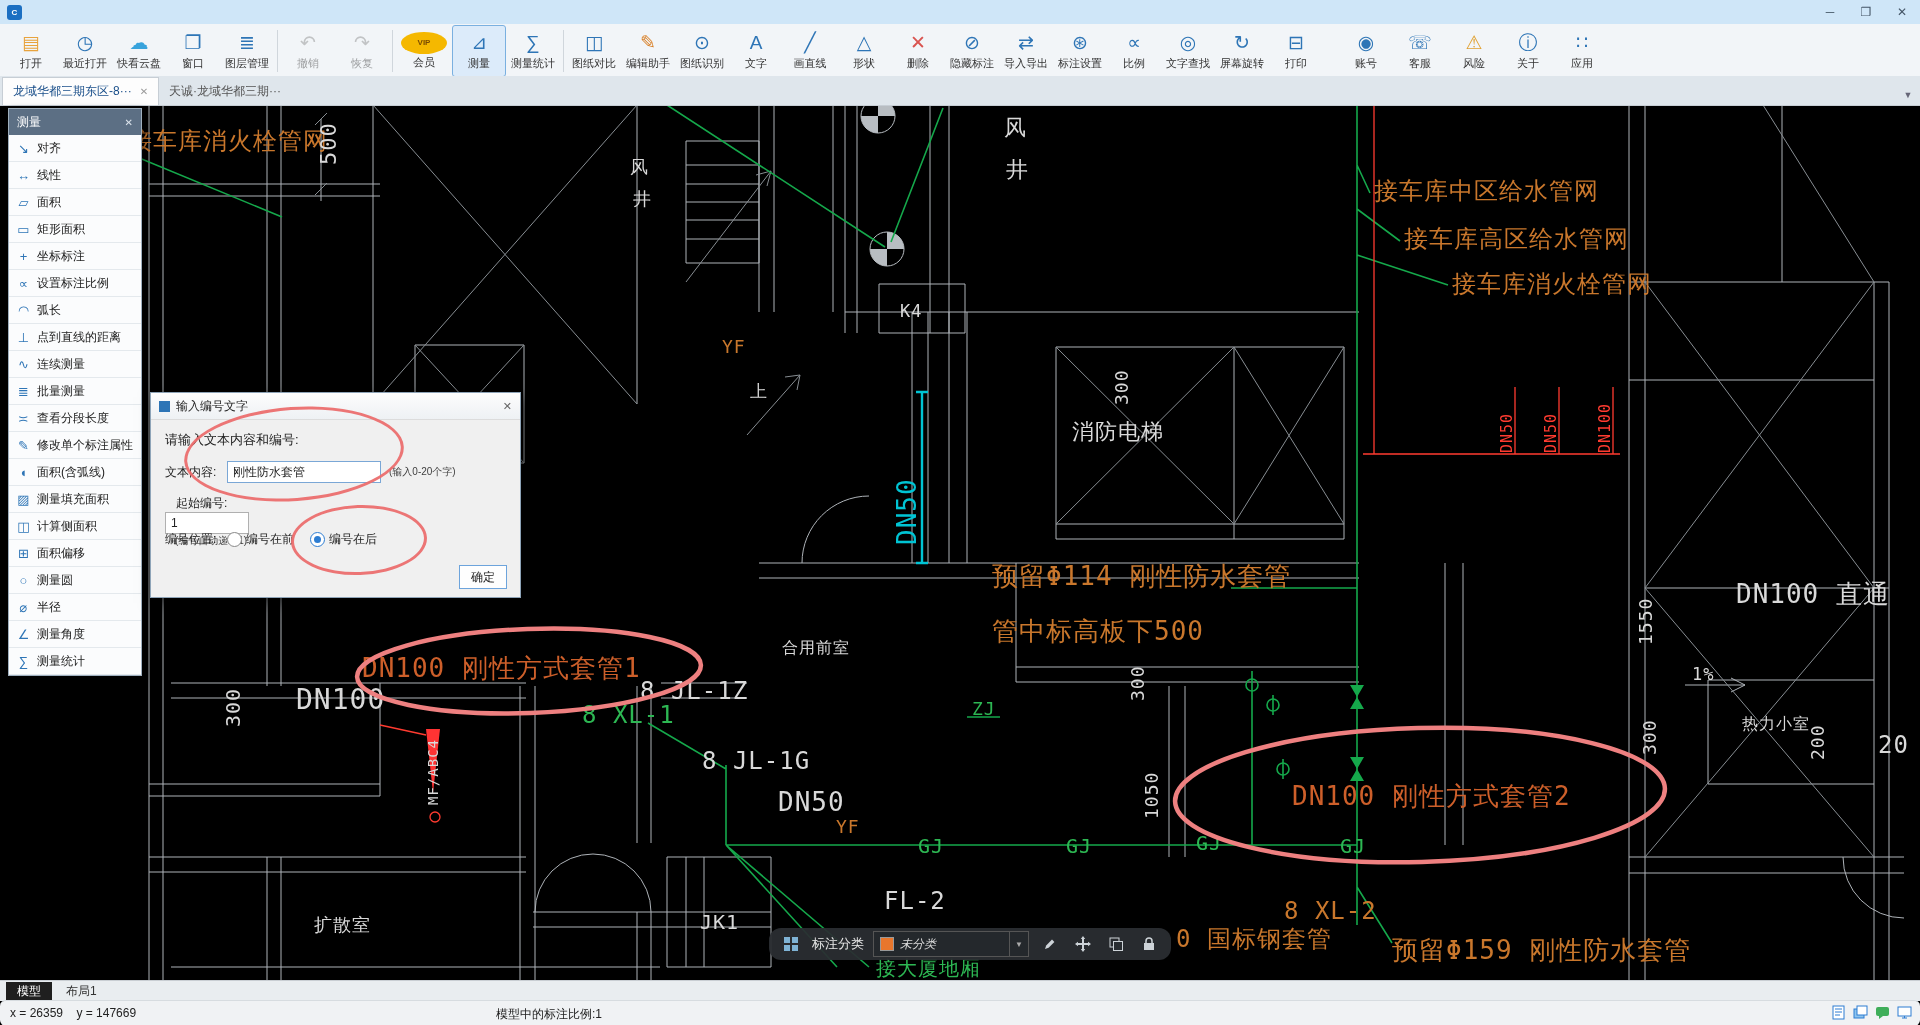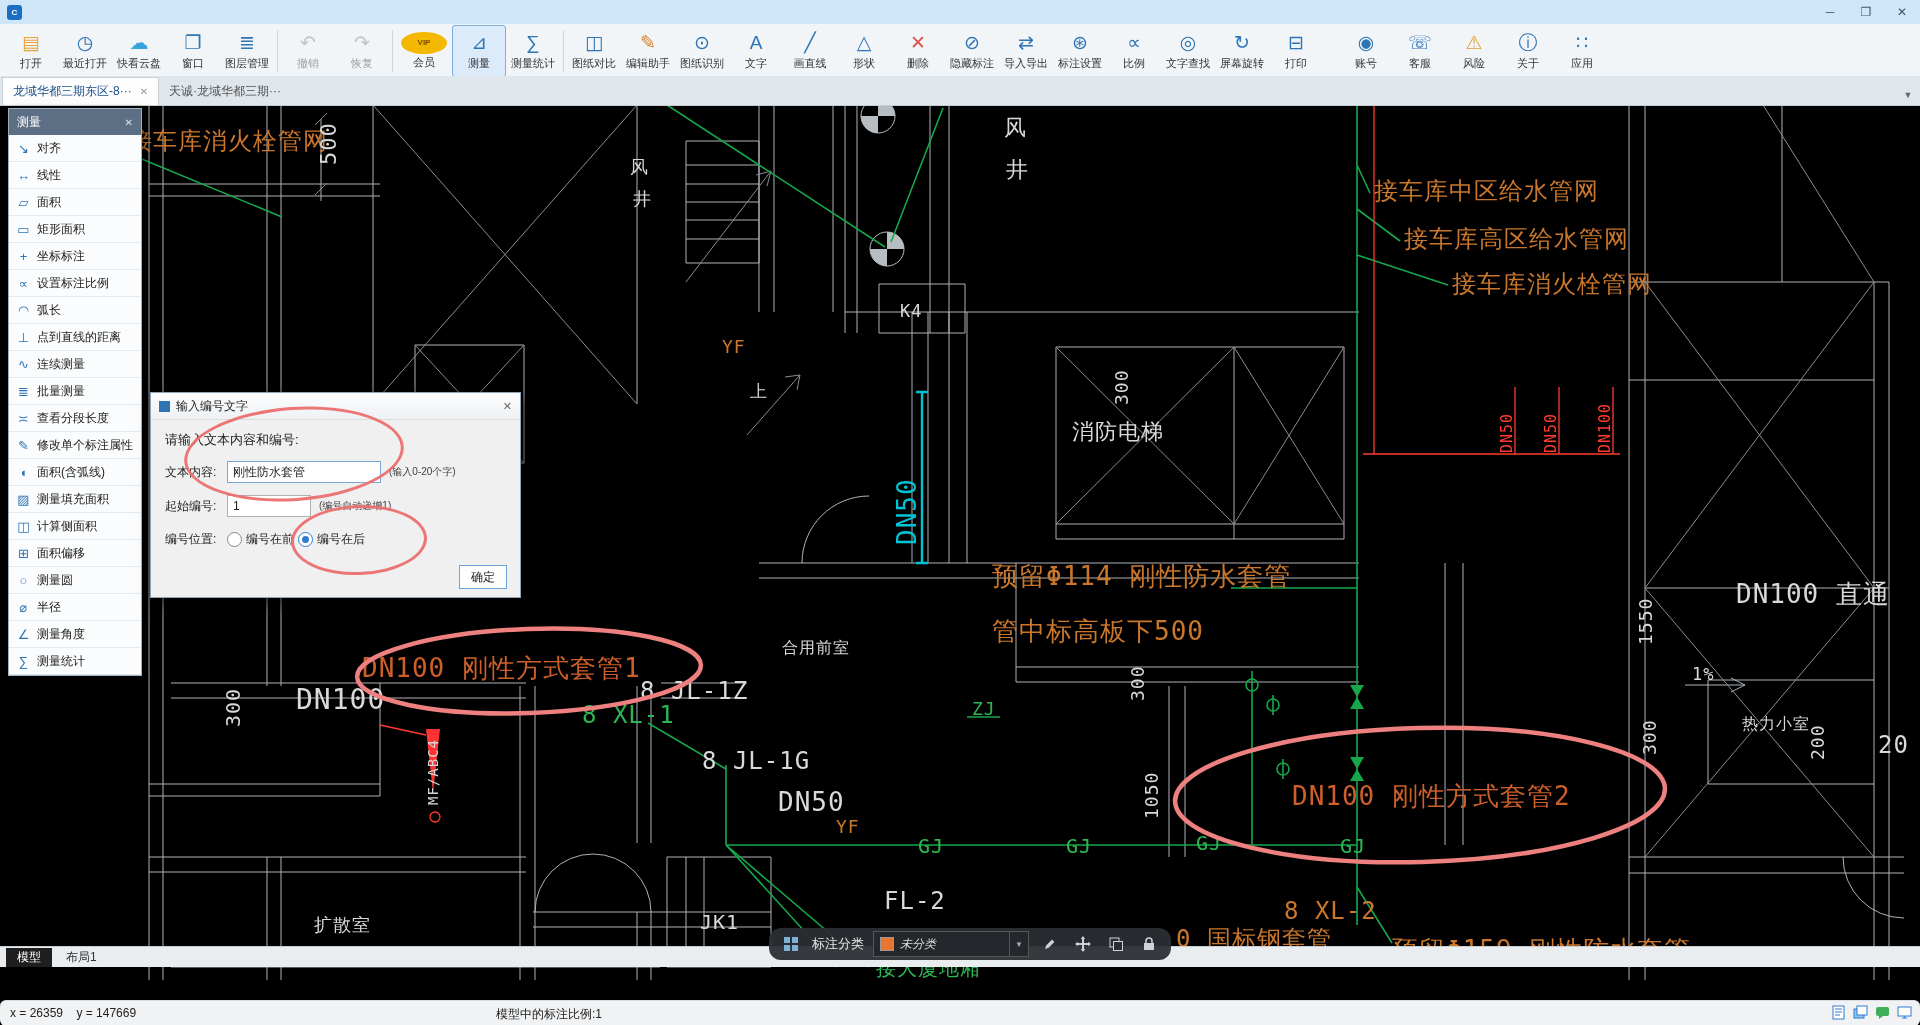--- a/index.html
+++ b/index.html
@@ -69,21 +69,21 @@
   .dlg-input{height:20px;border:1px solid #b0b0b0;background:#fff;font-size:12px;padding:0 5px;
              font-family:inherit;color:#222;}
   .dlg-input.main{width:142px;border-color:#7aa7d6;}
   .dlg-input.num{width:72px;}
   .dlg-hint{color:#404040;margin-left:8px;font-size:10px;white-space:nowrap;}
   .radio{width:13px;height:13px;border:1px solid #8a8a8a;border-radius:50%;background:#fff;
          display:inline-flex;align-items:center;justify-content:center;margin-right:4px;flex:none;}
   .radio .rdot{width:7px;height:7px;border-radius:50%;background:transparent;}
   .radio.sel{border-color:#2d7dd2;}
   .radio.sel .rdot{background:#2d7dd2;}
-  .rlab{margin-right:4px;color:#222;}
+  .rlab{margin-right:16px;color:#222;}
   .ok-btn{position:absolute;left:308px;top:172px;width:46px;height:22px;background:#fefefe;
           border:1px solid #6da4dc;display:flex;align-items:center;justify-content:center;
           font-size:12px;color:#222;}
   .red-ellipse{position:absolute;border:3px solid rgba(235,110,110,.95);border-radius:50%;
                pointer-events:none;z-index:5;}
   #dlg-e1{left:33px;top:14px;width:214px;height:88px;transform:rotate(-4deg);}
   #dlg-e2{left:140px;top:112px;width:130px;height:64px;transform:rotate(-2deg);}
 
   
   .cbar{position:absolute;left:769px;top:928px;height:32px;background:rgba(42,46,50,.94);
@@ -91,21 +91,21 @@
   .cbar-label{color:#e8e8e8;font-size:13px;white-space:nowrap;}
   .cbar-dd{width:148px;height:24px;background:#24282c;border:1px solid #555;display:flex;
            align-items:center;padding:0 0 0 6px;gap:6px;font-style:italic;}
   .dd-swatch{width:12px;height:12px;background:#e8762c;border:1px solid #999;flex:none;}
   .dd-text{color:#ddd;font-size:12px;flex:1;}
   .dd-caret{color:#aaa;font-size:8px;border-left:1px solid #555;height:100%;width:18px;
             display:flex;align-items:center;justify-content:center;}
   .cbar-btn{width:24px;height:24px;display:flex;align-items:center;justify-content:center;}
 
   
-  .sheetbar{position:absolute;top:946px;left:0;right:0;height:20px;background:#e9edf0;
+  .sheetbar{position:absolute;top:980px;left:0;right:0;height:20px;background:#e9edf0;
             border-top:1px solid #c9ced3;display:flex;align-items:center;padding-left:6px;gap:3px;
             font-size:12px;z-index:50;}
   .sheet-tab{padding:1px 11px;}
   .sheet-tab.active{background:#1f1f1f;color:#fff;}
   .sheet-tab.inactive{color:#333;}
   .statusbar{position:absolute;top:1000px;left:0;right:0;height:25px;background:#f0f2f4;
              border-top:1px solid #d7dce0;font-size:12px;color:#222;z-index:50;border-radius:6px;}
   .coords{position:absolute;left:10px;top:5px;white-space:pre;}
   .scale-info{position:absolute;left:496px;top:5px;}
   .status-icons{position:absolute;right:8px;top:4px;display:flex;gap:7px;align-items:center;}
@@ -449,21 +449,21 @@
     <span class="dicon"></span>
     <span>输入编号文字</span>
     <span class="dialog-close">✕</span>
   </div>
   <div class="dlg-prompt">请输入文本内容和编号:</div>
   <div class="dlg-row" style="top:68px;">
     <span class="dlg-label">文本内容:</span>
     <input class="dlg-input main" value="刚性防水套管" style="">
     <span class="dlg-hint">(输入0-20个字)</span>
   </div>
-  <div class="dlg-row" style="top:102px;">
+  <div class="dlg-row" style="top:102px;flex-direction:column;">
     <span class="dlg-label">起始编号:</span>
     <input class="dlg-input num" value="1" style="">
     <span class="dlg-hint">(编号自动递增1)</span>
   </div>
   <div class="dlg-row" style="top:138px;">
     <span class="dlg-label">编号位置:</span>
     <span class="radio">
         <span class="rdot"></span>
       </span>
     <span class="rlab">编号在前</span>

